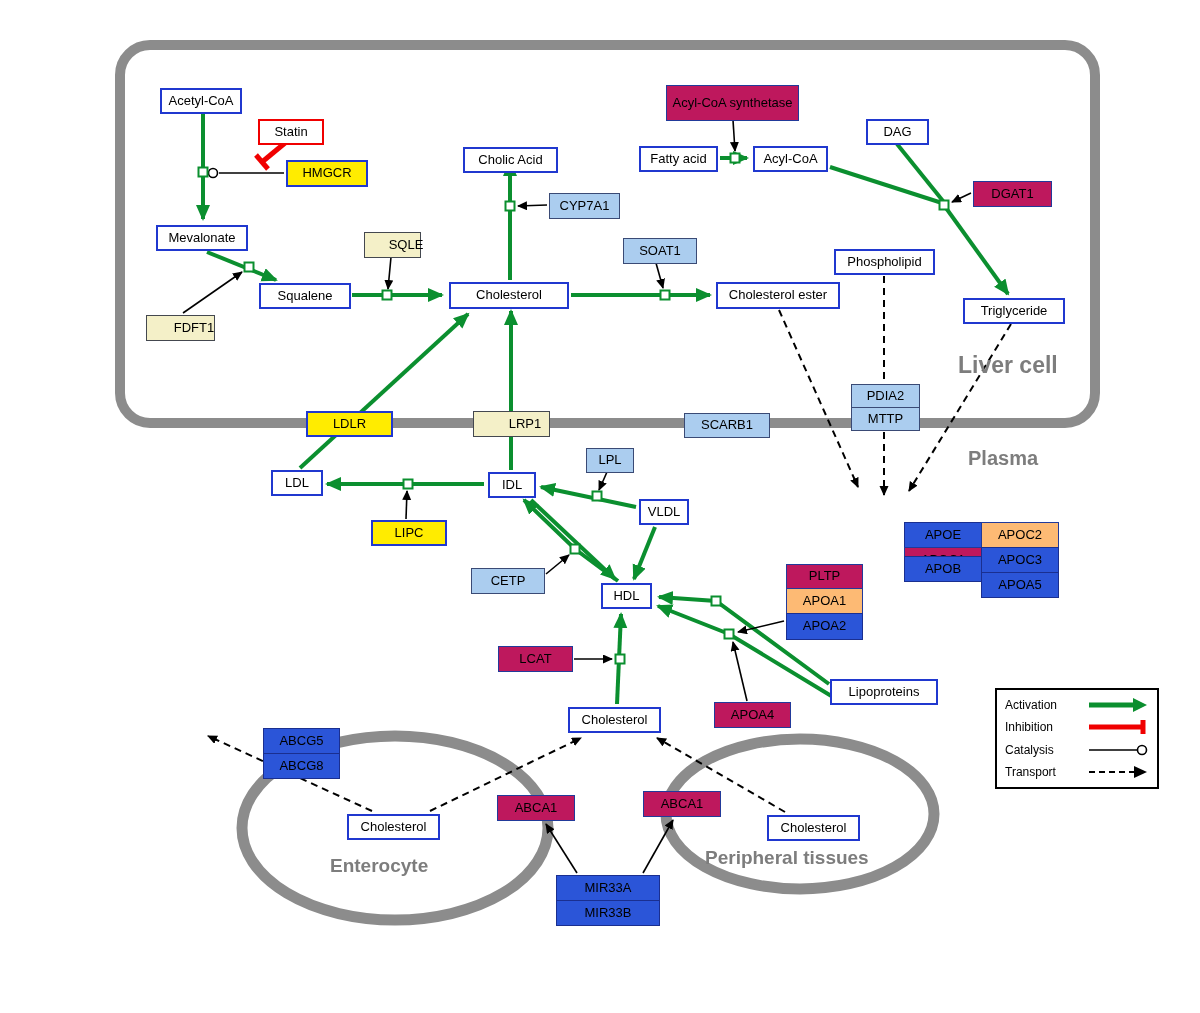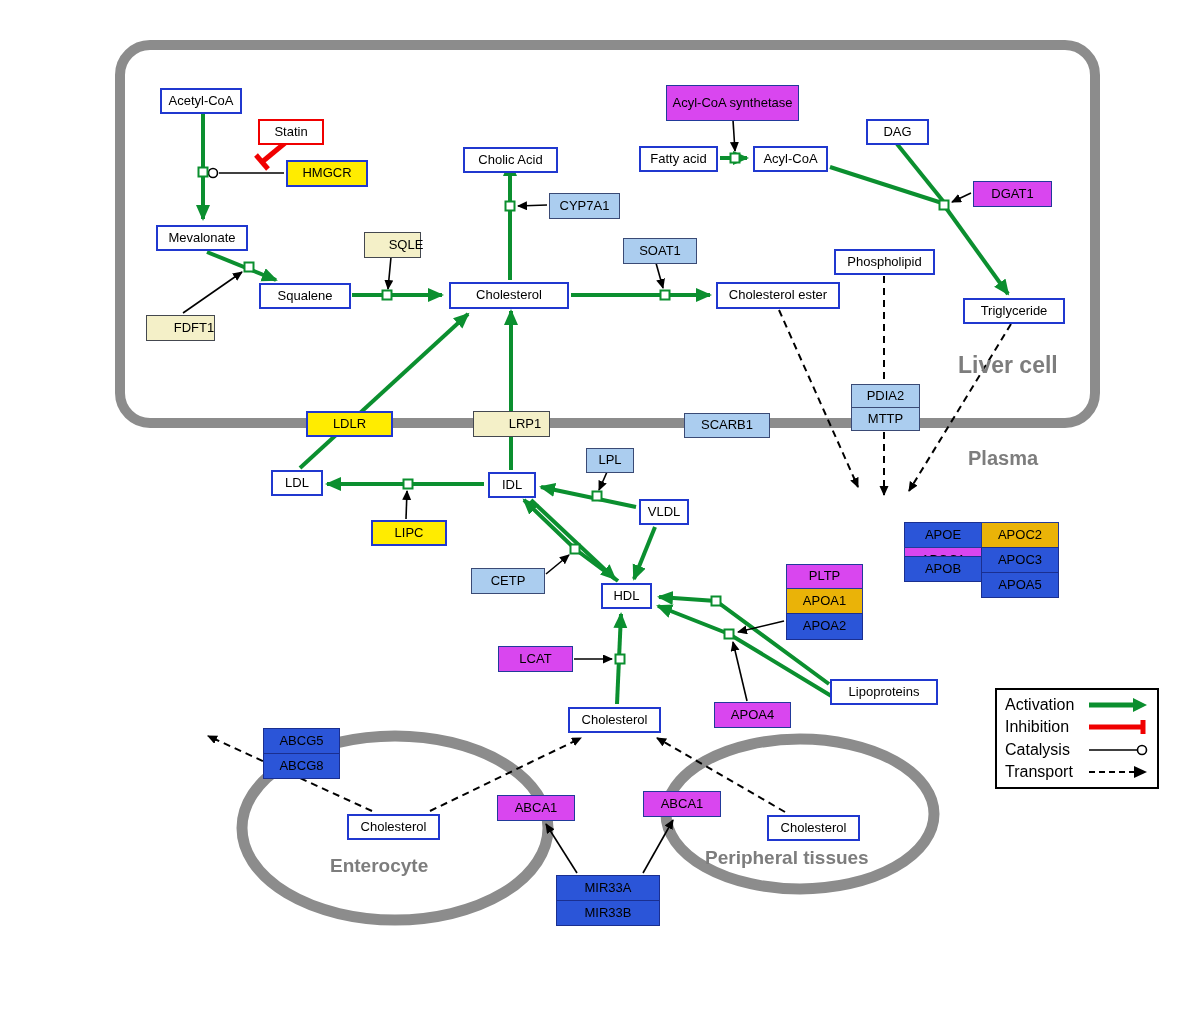--- a/index.html
+++ b/index.html
@@ -7,28 +7,28 @@
          font-family:"Liberation Sans", sans-serif;}
   #edges{position:absolute;left:0;top:0;z-index:1;}
   .node{position:absolute;z-index:2;display:flex;align-items:center;justify-content:center;
         font-size:13px;color:#000;text-align:center;line-height:1.12;box-sizing:border-box;
         background:#fff;}
   .metabolite{border:2px solid #2038cf;background:#fff;}
   .statin{border:2px solid #f00000;background:#fff;}
   .g-yellow{background:#ffec00;border:2px solid #2038cf;}
   .g-pale{background:#f4f0c8;border:1.5px solid #44484f;padding-left:27px;}
   .g-light{background:#abcdef;border:1.5px solid #3a4a75;}
-  .g-med{background:#d946ef;border:1.5px solid #223a9a;}
-  .g-medlight{background:#eab308;border:1.5px solid #223a9a;}
+  .g-med{background:#be185d;border:1.5px solid #223a9a;}
+  .g-medlight{background:#fdba74;border:1.5px solid #223a9a;}
   .g-dark{background:#2b55d8;border:1.5px solid #1a2f90;}
   .region-label{position:absolute;z-index:2;color:#7d7d7d;font-weight:bold;text-align:right;}
   .legend{position:absolute;left:995px;top:688px;width:164px;height:101px;z-index:3;
           background:#fff;border:2px solid #000;box-sizing:border-box;
           display:flex;flex-direction:column;justify-content:space-around;padding:4px 8px;}
-  .legend-row{display:flex;align-items:center;justify-content:space-between;font-size:16px;color:#000;}
+  .legend-row{display:flex;align-items:center;justify-content:space-between;font-size:12px;color:#000;}
   .legend-row svg{flex:0 0 auto;}
 </style>
 </head>
 <body>
 
 <div id="stage">
 
   <svg id="edges" width="1200" height="1013" viewBox="0 0 1200 1013">
     <defs>
       <marker id="ag" markerUnits="userSpaceOnUse" markerWidth="18" markerHeight="16" refX="14" refY="7" orient="auto">

